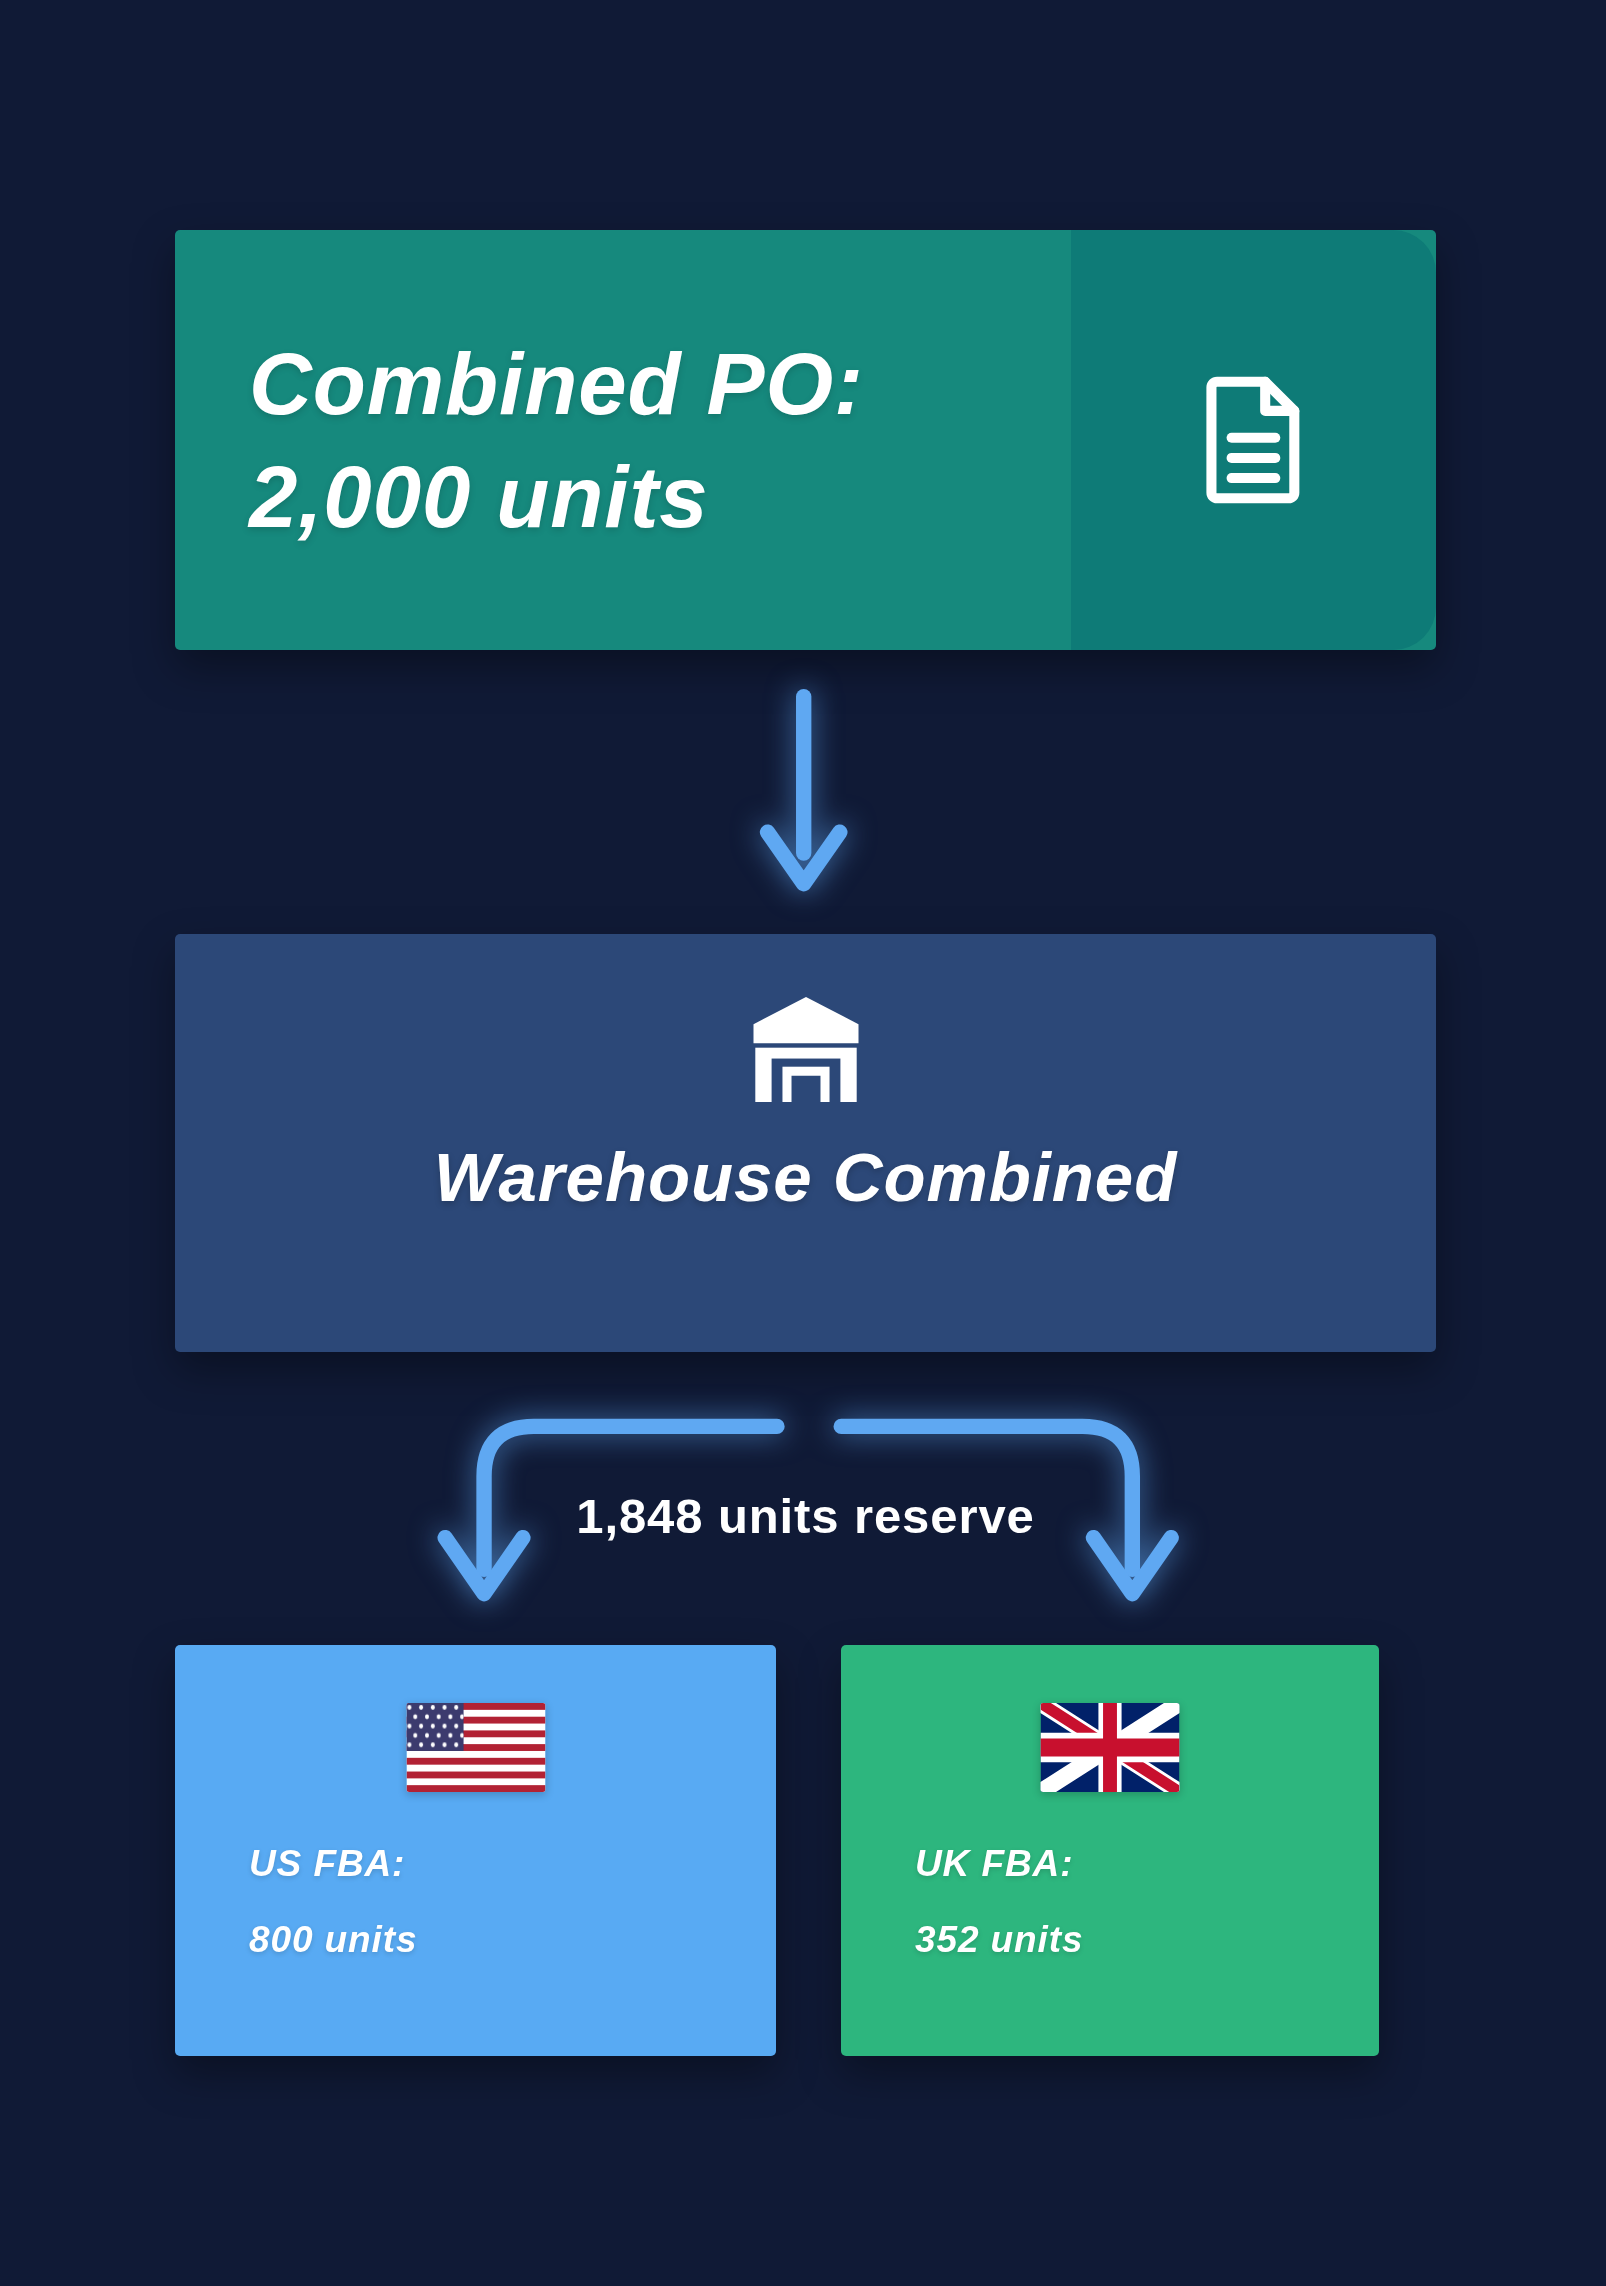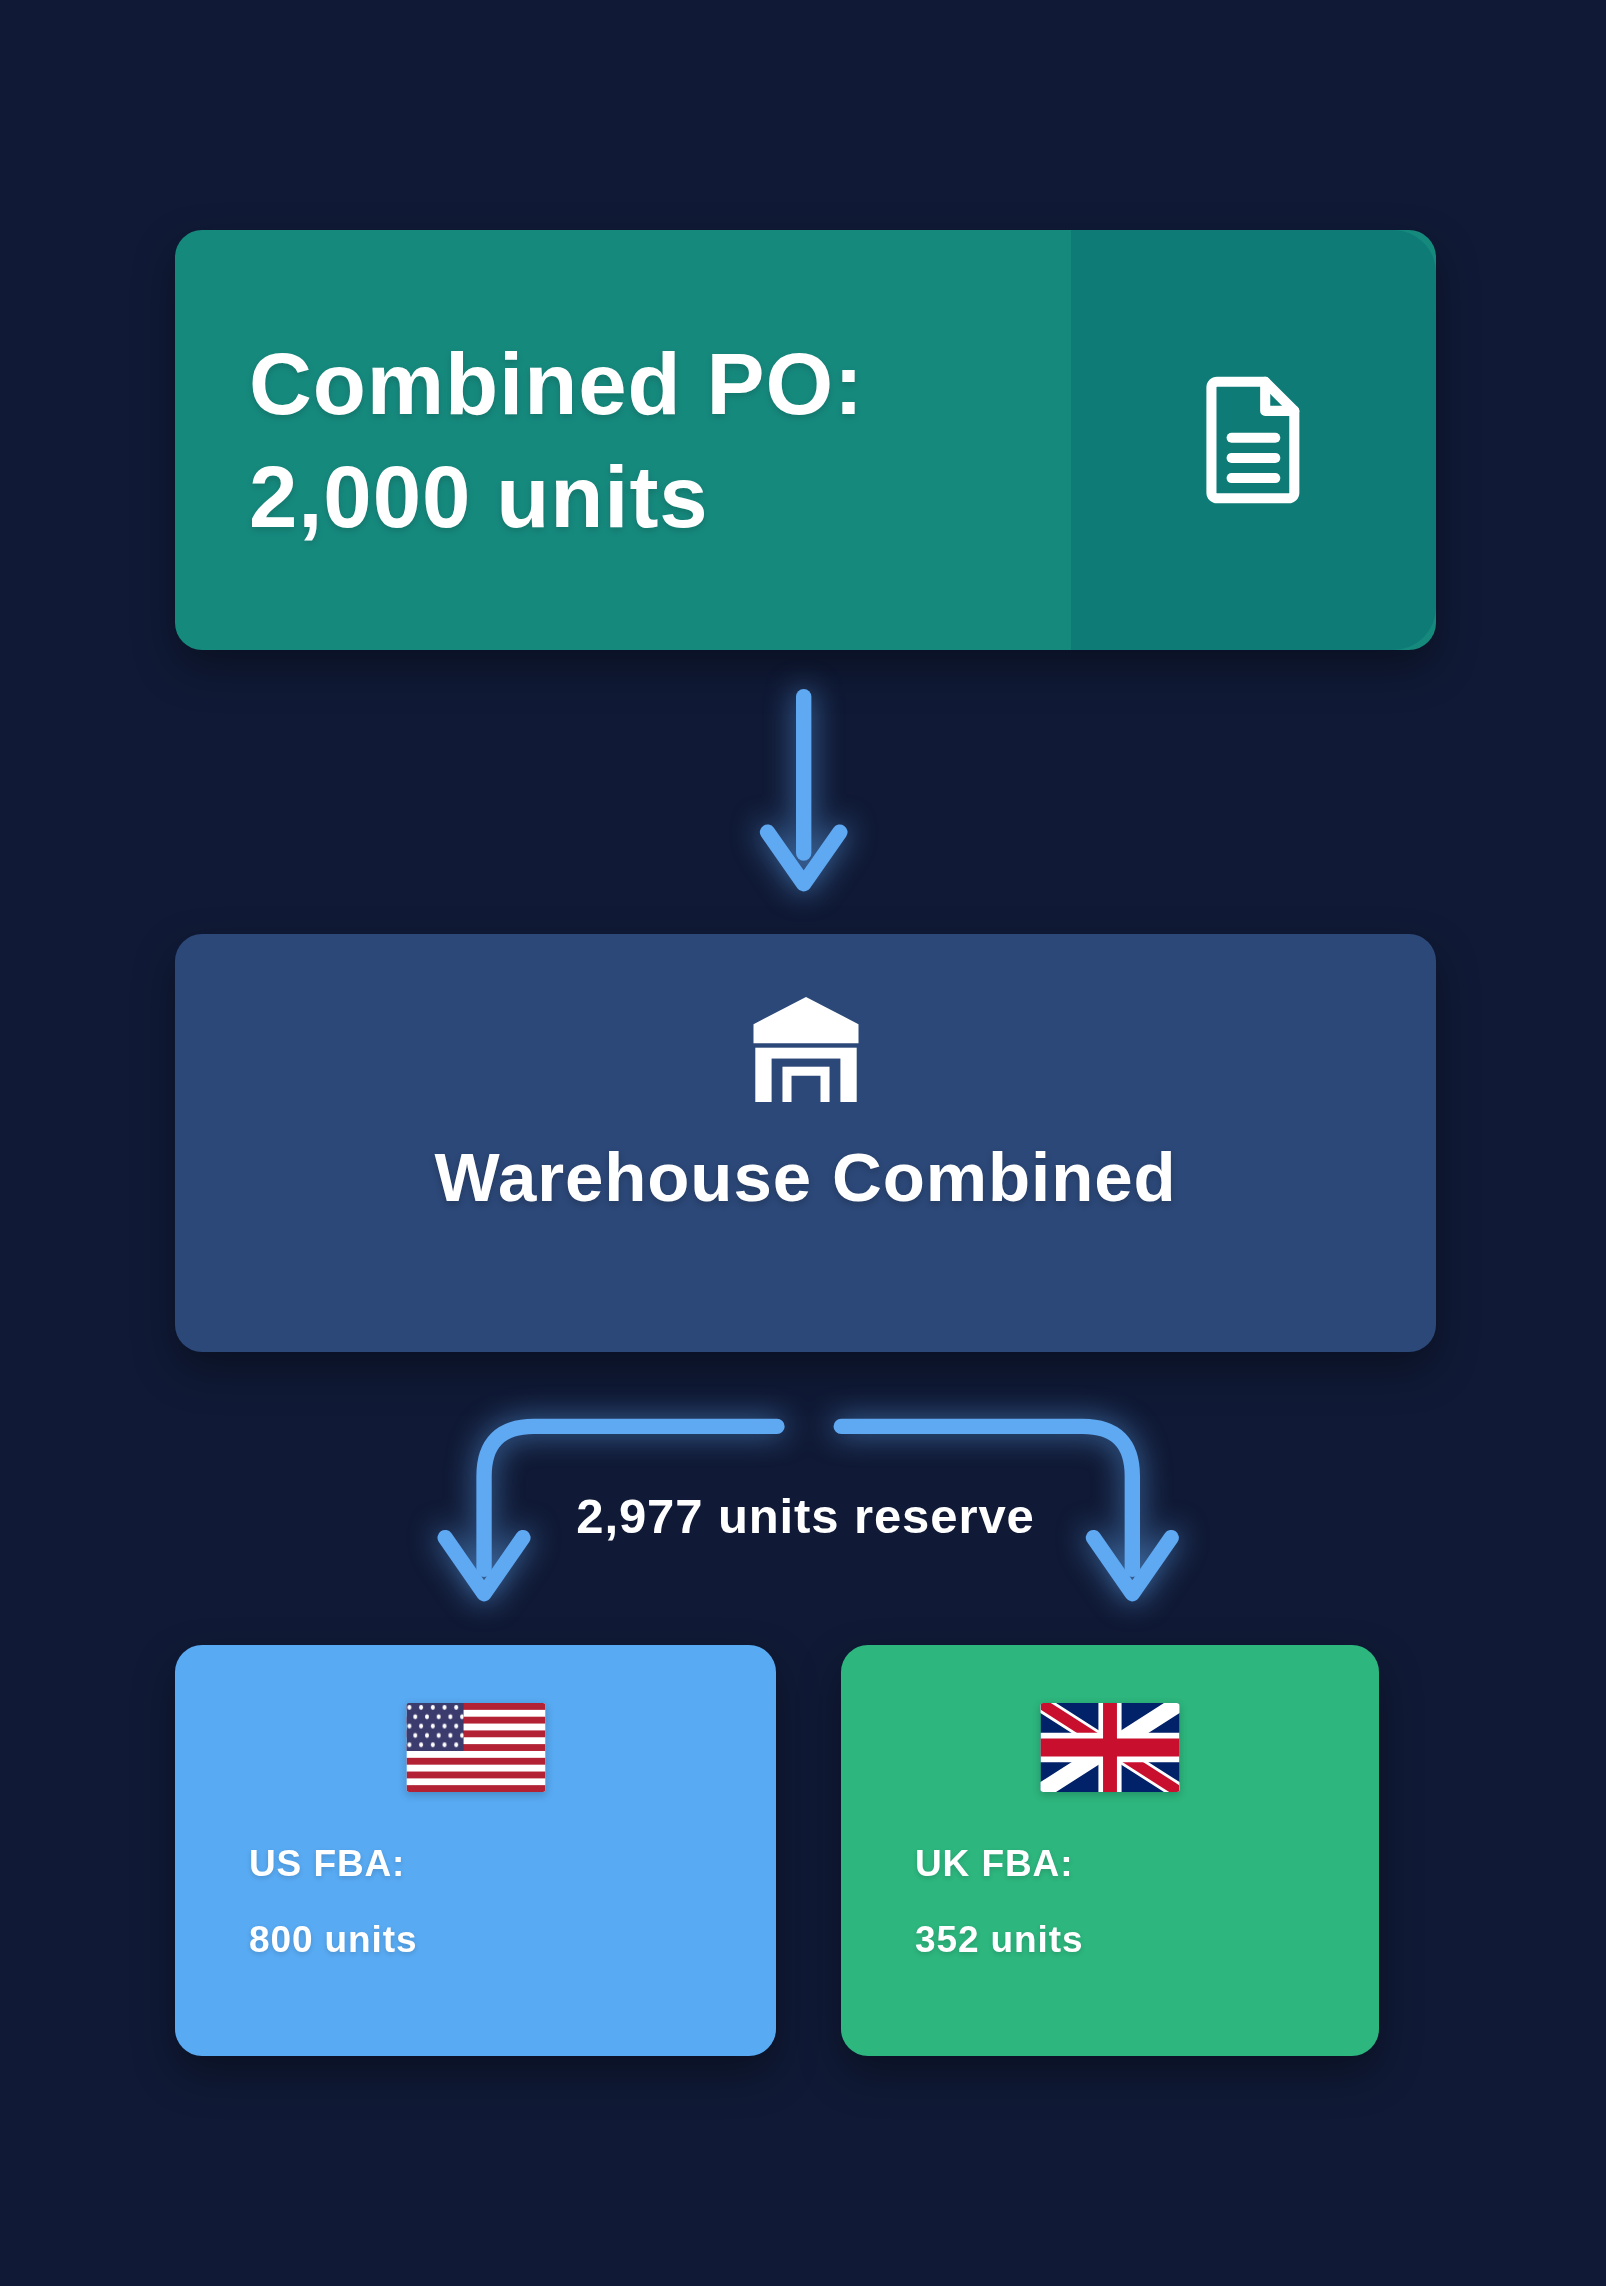--- a/index.html
+++ b/index.html
@@ -4,21 +4,21 @@
 <style>
   :root{
     --c-bg:#101A36; --c-teal:#16897D; --c-teal-dark:#0E7B77; --c-navy:#2C4878;
     --c-arrow:#5FA8F2; --c-us:#58AAF3; --c-uk:#2DB67E; --c-text:#FFFFFF;
   }
   *{margin:0;padding:0;box-sizing:border-box;}
   html,body{width:1607px;height:2287px;}
   body{background:var(--c-bg);font-family:"Liberation Sans",sans-serif;overflow:hidden;}
   .stage{position:relative;width:1607px;height:2287px;background:var(--c-bg);}
 
-  .card{position:absolute;border-radius:27px;box-shadow:0 18px 41px rgba(0,0,0,.35);}
+  .card{position:absolute;border-radius:5px;box-shadow:0 18px 41px rgba(0,0,0,.35);font-style:italic;}
 
   
   .po-card{left:175px;top:230px;width:1261px;height:420px;background:var(--c-teal);display:flex;align-items:center;}
   .po-strip{position:absolute;right:0;top:0;width:365px;height:100%;background:var(--c-teal-dark);
     border-radius:0 43px 43px 0;display:flex;align-items:center;justify-content:center;}
   .po-title{position:relative;padding-left:74px;color:var(--c-text);font-weight:700;
     font-size:87px;line-height:113px;letter-spacing:0.9px;text-shadow:0 2.7px 7.2px rgba(0,0,0,.15);}
 
   
   .arrow-svg{position:absolute;overflow:visible;filter:drop-shadow(0 0 14.5px rgba(95,168,242,.65));}
@@ -85,21 +85,21 @@
     <div class="wh-label">Warehouse Combined</div>
   </div>
 
   <svg class="arrow-svg split-arrows" viewBox="0 0 870 240">
     <path d="M409 27 H140 Q85 27 85 82 V185"></path>
     <path d="M42 150 L85 212 L128 150"></path>
     <path d="M480 27 H747 Q802 27 802 82 V185"></path>
     <path d="M759 150 L802 212 L845 150"></path>
   </svg>
 
-  <div class="reserve-label">2,977 units reserve</div>
+  <div class="reserve-label">1,848 units reserve</div>
 
   <div class="card us-card">
     <div class="flag">
       <svg viewBox="0 0 190 100" preserveAspectRatio="none">
         <rect width="190" height="100" fill="#FFFFFF"></rect>
         <g fill="#B22234">
           <rect y="0" width="190" height="7.7"></rect>
             <rect y="15.4" width="190" height="7.7"></rect>
           <rect y="30.8" width="190" height="7.7"></rect>
             <rect y="46.2" width="190" height="7.7"></rect>

